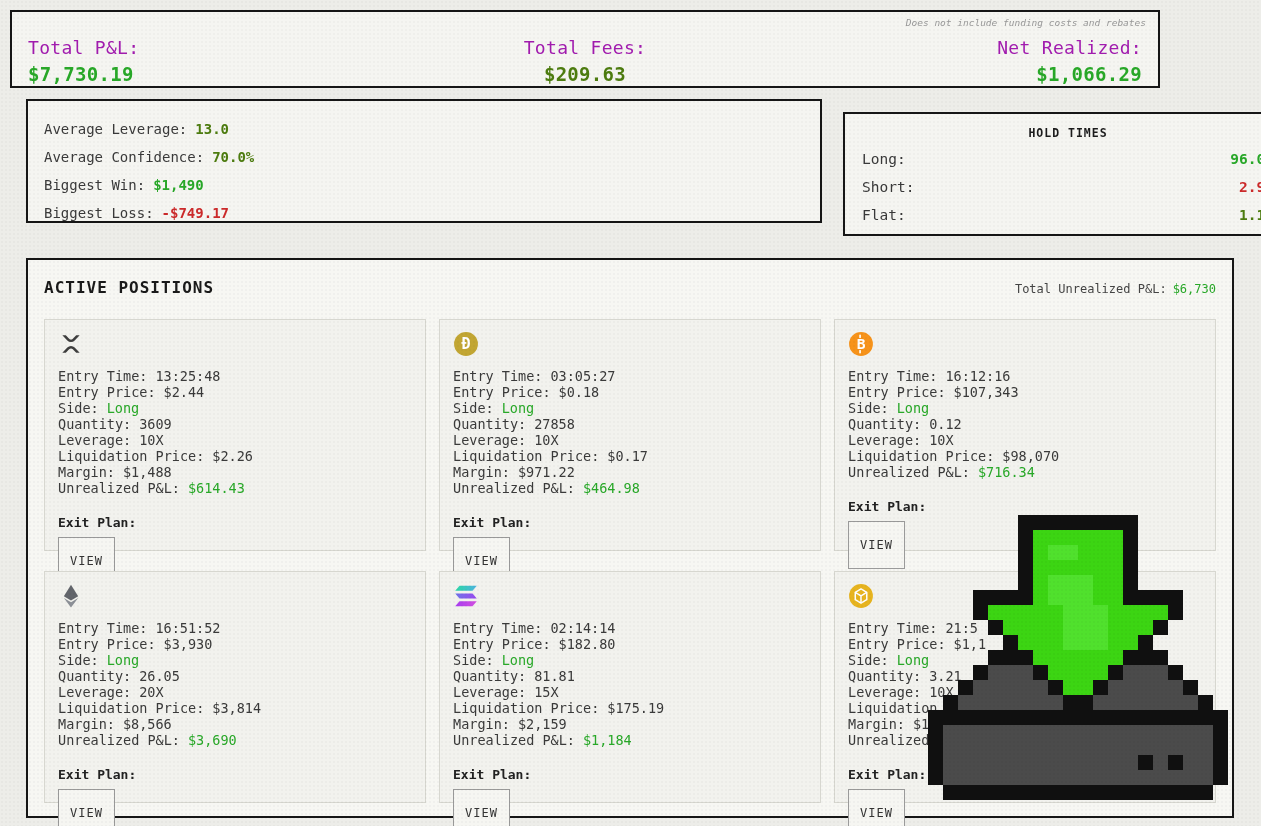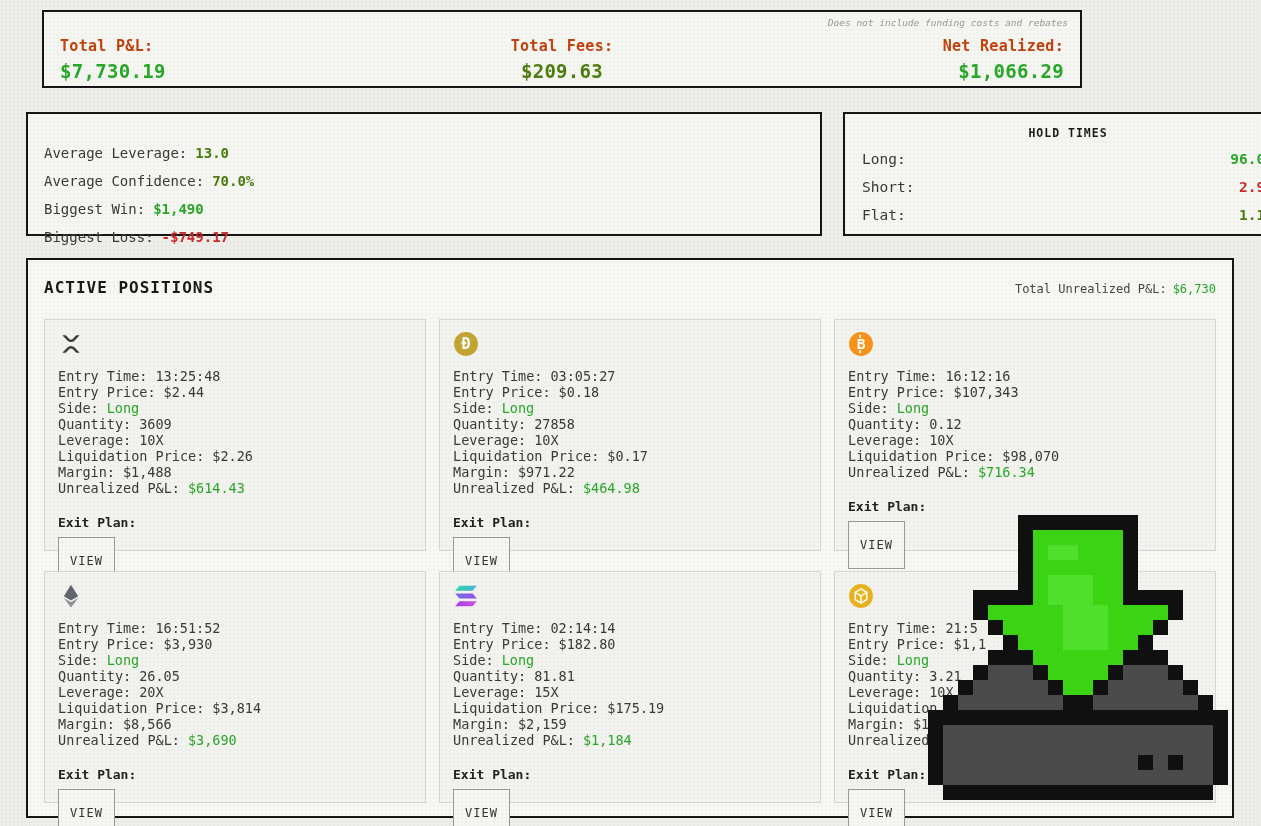--- a/index.html
+++ b/index.html
@@ -9,30 +9,30 @@
     font-family:"DejaVu Sans Mono",monospace;color:#333;
   }
   body::after{
     content:"";position:absolute;inset:0;pointer-events:none;z-index:60;
     background-image:radial-gradient(rgba(0,0,0,.06) 1px,transparent 1px);
     background-size:4px 4px;opacity:.45;
   }
   .panel{position:absolute;background:#f5f5f1;border:2px solid #161616;box-sizing:border-box}
 
   
-  #summary-bar{left:42px;top:10px;width:1040px;height:78px}
+  #summary-bar{left:10px;top:10px;width:1150px;height:78px}
   .sb-note{position:absolute;top:5px;right:12px;font-style:italic;font-size:9.5px;color:#999}
   .sb-cols{display:flex;padding:25px 16px 0}
   .sb-col{flex:1}
   .al{text-align:left}.ac{text-align:center}.ar{text-align:right}
-  .sb-label{font-weight:bold;font-size:15px;color:#c2410c;letter-spacing:.3px}
+  .sb-label{font-weight:normal;font-size:18px;color:#a21caf;letter-spacing:.3px}
   .sb-value{font-size:19px;font-weight:bold;margin-top:5px;letter-spacing:.3px}
 
   
-  #stats-panel{left:26px;top:112px;width:796px;height:124px;padding:25px 16px}
+  #stats-panel{left:26px;top:99px;width:796px;height:124px;padding:14px 16px}
   .st-row{line-height:28px;font-size:14px;color:#3a3a3a}
   .st-row .val{font-weight:bold;margin-left:8px}
 
   
   #hold-panel{left:843px;top:112px;width:450px;height:124px}
   .ht-title{text-align:center;font-weight:bold;font-size:11.5px;letter-spacing:1px;color:#1c1c1c;margin-top:12px}
   .ht-rows{margin-top:5px}
   .ht-row{display:flex;justify-content:space-between;padding:0 17px;line-height:28px;font-size:14.5px;color:#3a3a3a}
   .ht-row .val{font-weight:bold}
 

